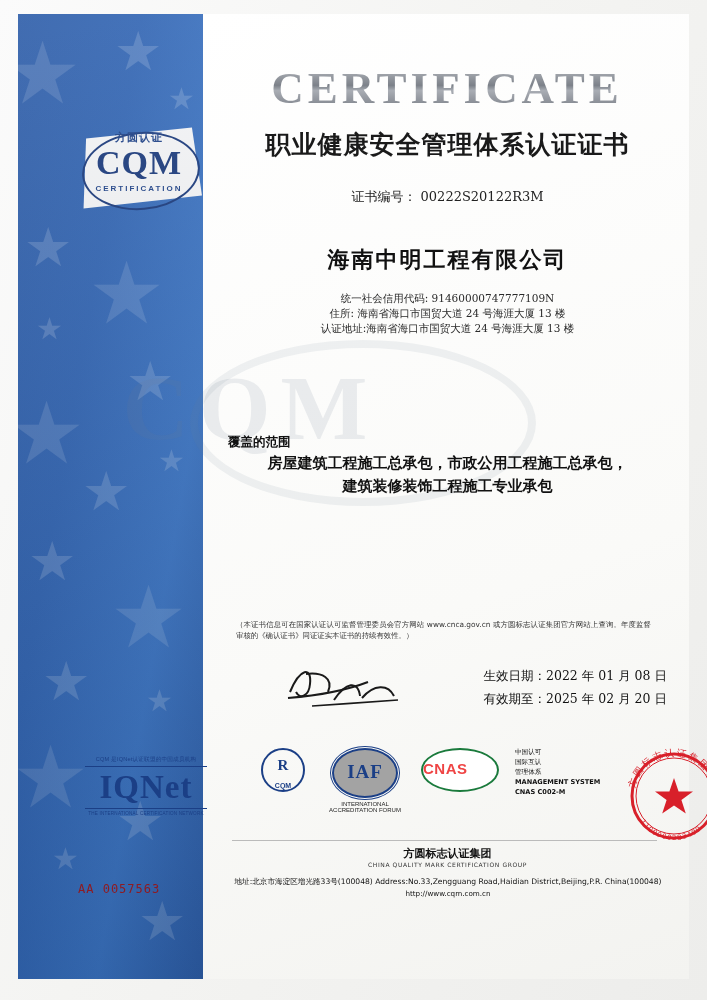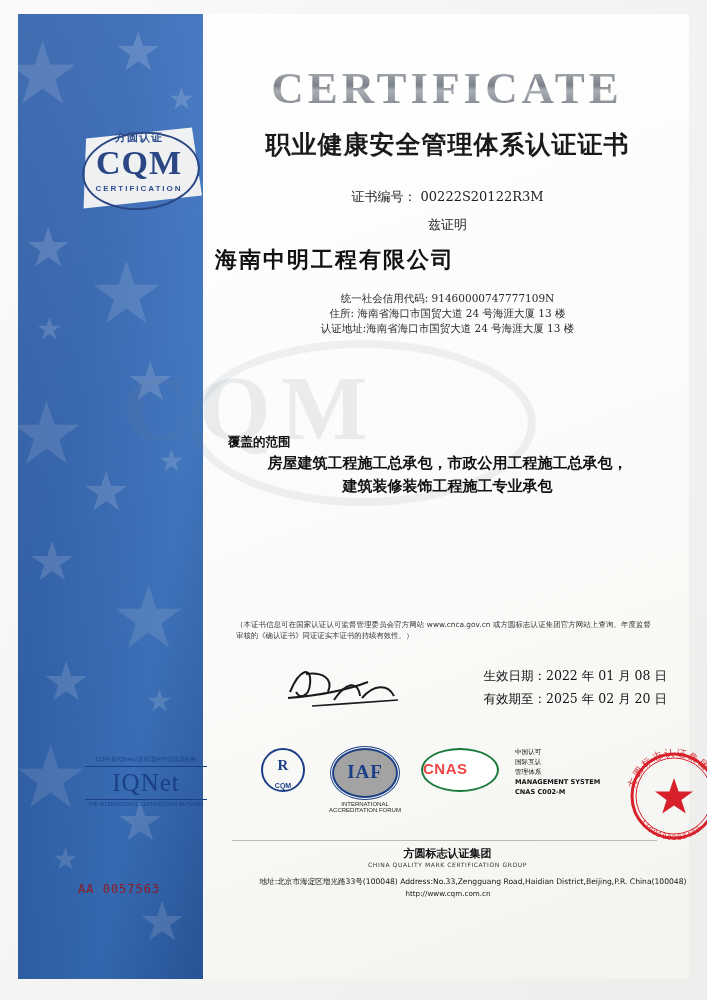--- a/index.html
+++ b/index.html
@@ -90,20 +90,21 @@
     text-align:center;font-size:13px;color:#222;
     font-family:"DejaVu Serif", serif;
   }
   .hereby{
     position:absolute;left:215px;top:216px;width:465px;
     text-align:center;font-size:13px;color:#222;
     font-family:"DejaVu Serif", serif;
   }
   .company{
     position:absolute;left:215px;top:245px;width:465px;
+    text-align:center;
     font-family:"DejaVu Serif", serif;
     font-size:22px;font-weight:bold;color:#111;
     letter-spacing:2px;
   }
   .small-line{
     position:absolute;left:215px;width:465px;
     text-align:center;font-size:10.5px;color:#2a2a2a;
     font-family:"DejaVu Serif", serif;
   }
   .sys-label{
@@ -148,21 +149,21 @@
   
   .logos{
     position:absolute;left:215px;top:742px;width:470px;height:86px;
   }
   .ionet{
     position:absolute;left:-130px;top:14px;width:122px;text-align:center;
   }
   .ionet .top{font-size:5.6px;color:#1b3f86;letter-spacing:.2px;}
   .ionet .mid{
     font-family:"Liberation Serif", serif;
-    font-size:25px;font-weight:normal;color:#1b3f86;letter-spacing:1px;
+    font-size:33px;font-weight:bold;color:#1b3f86;letter-spacing:1px;
   }
   .ionet .bot{font-size:4.6px;color:#1b3f86;letter-spacing:.2px;margin-top:2px;}
   .ionet .rule{height:1px;background:#1b3f86;margin:2px 0;}
 
   .mark{position:absolute;top:6px;text-align:center;}
   .mark .cap{font-size:6px;color:#222;margin-top:3px;}
 
   .cqm-r{left:40px;width:56px;}
   .cqm-r .circle{
     width:40px;height:40px;border:2px solid #1b3f86;border-radius:50%;
@@ -216,21 +217,21 @@
   .footer-cn{
     position:absolute;left:215px;top:846px;width:465px;text-align:center;
     font-size:11px;color:#111;font-family:"DejaVu Serif", serif;font-weight:bold;
   }
   .footer-en{
     position:absolute;left:215px;top:861px;width:465px;text-align:center;
     font-size:6px;color:#333;letter-spacing:.6px;font-family:"DejaVu Sans", sans-serif;
   }
   .footer-addr{
     position:absolute;left:228px;top:877px;width:440px;text-align:center;
-    font-size:7.6px;color:#111;font-family:"DejaVu Sans", sans-serif;margin-left:25px;
+    font-size:7.6px;color:#111;font-family:"DejaVu Sans", sans-serif;
   }
   .footer-url{
     position:absolute;left:228px;top:889px;width:440px;text-align:center;
     font-size:7.2px;color:#111;font-family:"DejaVu Sans", sans-serif;
   }
   .serial{
     position:absolute;left:78px;top:882px;
     font-family:"DejaVu Sans Mono", monospace;
     font-size:12px;color:#8e1b22;letter-spacing:1px;
   }
@@ -303,21 +304,20 @@
   <div class="body-area">
     <div class="body-inner"></div>
   </div>
 
   <div class="watermark">CQM</div>
   <div class="wm-ring" style="left:190px;top:340px;width:330px;height:150px;"></div>
 
   <div class="cert-word">CERTIFICATE</div>
   <div class="cn-title">职业健康安全管理体系认证证书</div>
   <div class="cert-no">证书编号： 00222S20122R3M</div>
-  <div class="hereby">兹证明</div>
   <div class="company">海南中明工程有限公司</div>
 
   <div class="small-line" style="top:292px;">统一社会信用代码: 91460000747777109N</div>
   <div class="small-line" style="top:307px;">住所: 海南省海口市国贸大道 24 号海涯大厦 13 楼</div>
   <div class="small-line" style="top:322px;">认证地址:海南省海口市国贸大道 24 号海涯大厦 13 楼</div>
 
 
   <div class="scope-label">覆盖的范围</div>
   <div class="scope-text">
     <div>房屋建筑工程施工总承包，市政公用工程施工总承包，</div>

